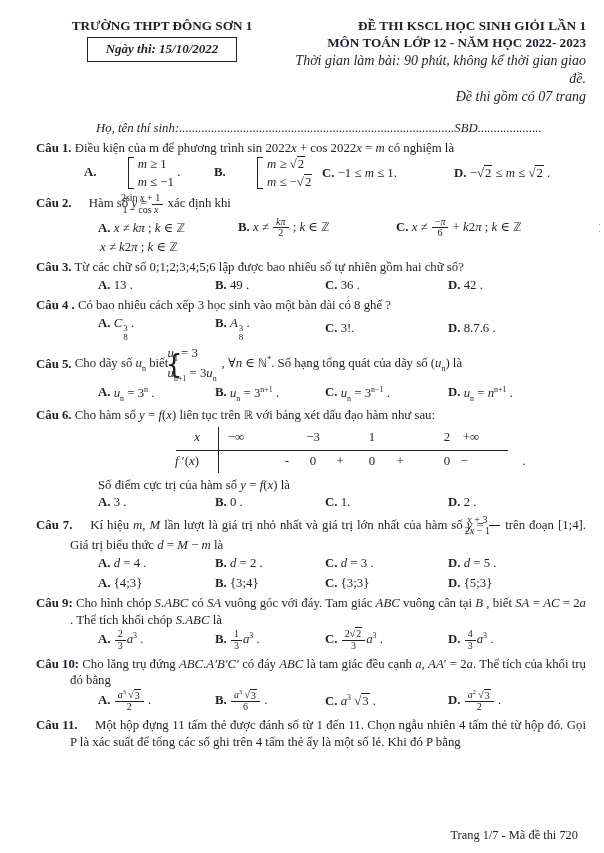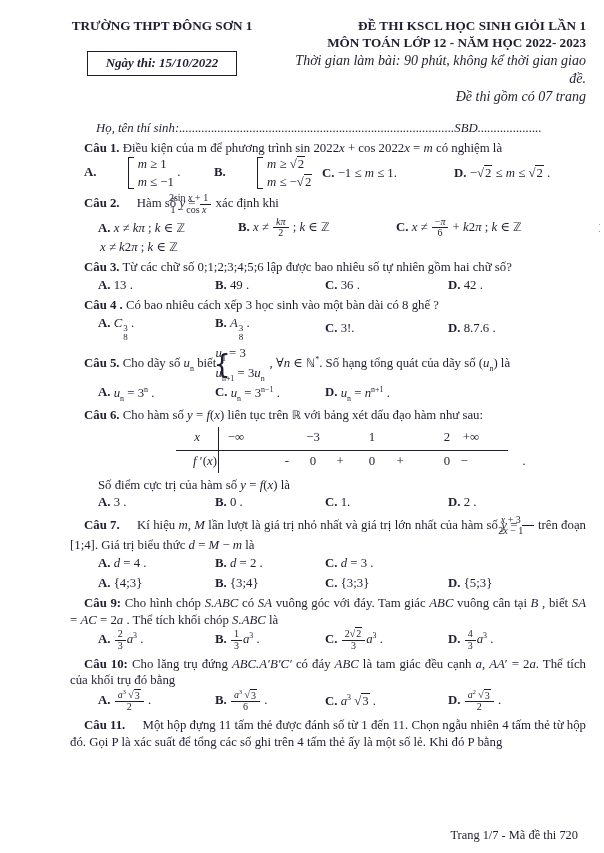--- a/index.html
+++ b/index.html
@@ -3,31 +3,31 @@
 <meta charset="utf-8">
 <style>
   html,body{margin:0;padding:0;background:#ffffff;}
   .page{position:relative;width:600px;height:853px;box-sizing:border-box;
     padding:18px 14px 8px 36px;overflow:hidden;color:#1e1e30;
     font-family:"Liberation Serif","DejaVu Serif",serif;font-size:12.8px;line-height:1.28;}
   
   .hdr{display:flex;}
   .hdr-left{width:252px;text-align:center;}
   .school{font-weight:bold;font-size:13.2px;}
-  .datebox{display:inline-block;border:1.5px solid #1e1e30;padding:3px 18px;margin-top:16px;
+  .datebox{display:inline-block;border:1.5px solid #1e1e30;padding:3px 18px;margin-top:2px;
     font-weight:bold;font-style:italic;font-size:13px;}
   .hdr-right{flex:1;text-align:right;}
   .t-bold{font-weight:bold;font-size:13.2px;}
   .t-ital{font-style:italic;font-size:14px;}
   
   .sline{font-style:italic;margin:14px 0 0 60px;}
   
   .q{margin-top:4px;}
   .qb{padding-left:34px;text-indent:-34px;text-align:justify;}
-  .ql{font-weight:bold;margin-left:48px;}
+  .ql{font-weight:bold;}
   .q.tabbed .ql{margin-right:14px;}
   .opts{display:grid;grid-template-columns:117px 110px 123px auto;padding-left:62px;
     align-items:center;margin-top:1px;}
   .opts.q1g{padding-left:48px;grid-template-columns:130px 108px 132px auto;}
   .opts.q2g{grid-template-columns:92px 110px 155px auto;gap:48px;}
   .opt{white-space:nowrap;}
   .ok{font-weight:bold;}
   .cont{padding-left:64px;}
   
   i{font-style:italic;}
@@ -137,37 +137,38 @@
   <div class="q">
     <div class="qb"><b class="ql">Câu 5.</b><span> Cho dãy số  <i>u</i><sub>n</sub>  biết <span class="cs">
             <span class="bc">{</span>
             <span class="cb">
               <span><i>u</i><sub>1</sub> = 3</span>
               <span><i>u</i><sub>n+1</sub> = 3<i>u</i><sub>n</sub></span>
             </span>
           </span> ,  ∀<i>n</i> ∈ <span class="bb">ℕ</span><sup>*</sup>. Số hạng tổng quát của dãy số  (<i>u</i><sub>n</sub>) là</span></div>
     <div class="opts">
         <div class="opt"><b class="ok">A.</b><span> <i>u</i><sub>n</sub> = 3<sup>n</sup> .</span></div>
+        <div class="opt"><b class="ok">B.</b><span> <i>u</i><sub>n</sub> = 3<sup>n+1</sup> .</span></div>
         <div class="opt"><b class="ok">C.</b><span> <i>u</i><sub>n</sub> = 3<sup>n−1</sup> .</span></div>
         <div class="opt"><b class="ok">D.</b><span> <i>u</i><sub>n</sub> = <i>n</i><sup>n+1</sup> .</span></div>
       </div>
   </div>
 
   <div class="q">
     <div class="qb"><b class="ql">Câu 6.</b><span> Cho hàm số  <i>y</i> = <i>f</i>(<i>x</i>)  liên tục trên  <span class="bb">ℝ</span>  với bảng xét dấu đạo hàm như sau:</span></div>
     <div class="bxd">
       <span class="vline"></span>
       <span class="hline"></span>
       <span class="tc r1" style="left:21px"><i>x</i></span>
       <span class="tc r1" style="left:60px">−∞</span>
       <span class="tc r1" style="left:137px">−3</span>
       <span class="tc r1" style="left:196px">1</span>
       <span class="tc r1" style="left:271px">2</span>
       <span class="tc r1" style="left:295px">+∞</span>
-      <span class="tc r2" style="left:29px"><i>f</i> ′(<i>x</i>)</span>
+      <span class="tc r2" style="left:11px"><i>f</i> ′(<i>x</i>)</span>
       <span class="tc r2" style="left:111px">-</span>
       <span class="tc r2" style="left:137px">0</span>
       <span class="tc r2" style="left:164px">+</span>
       <span class="tc r2" style="left:196px">0</span>
       <span class="tc r2" style="left:224px">+</span>
       <span class="tc r2" style="left:271px">0</span>
       <span class="tc r2" style="left:288px">−</span>
       <span class="tc r2" style="left:348px">.</span>
     </div>
     <div style="padding-left:62px">Số điểm cực trị của hàm số  <i>y</i> = <i>f</i>(<i>x</i>)  là</div>
@@ -178,20 +179,21 @@
         <div class="opt"><b class="ok">D.</b><span> 2 .</span></div>
       </div>
   </div>
 
   <div class="q tabbed">
     <div class="qb"><b class="ql">Câu 7.</b><span> Kí hiệu  <i>m</i>,  <i>M</i>  lần lượt là giá trị nhỏ nhất và giá trị lớn nhất của hàm số  <i>y</i> = <span class="fr"><span class="n"><i>x</i> + 3</span><span class="d">2<i>x</i> − 1</span></span>  trên đoạn [1;4]. Giá trị biểu thức  <i>d</i> = <i>M</i> − <i>m</i> là</span></div>
     <div class="opts">
         <div class="opt"><b class="ok">A.</b><span> <i>d</i> = 4 .</span></div>
         <div class="opt"><b class="ok">B.</b><span> <i>d</i> = 2 .</span></div>
         <div class="opt"><b class="ok">C.</b><span> <i>d</i> = 3 .</span></div>
+        <div class="opt"><b class="ok">D.</b><span> <i>d</i> = 5 .</span></div>
       </div>
   </div>
 
   <div class="q tabbed">
     <div class="opts">
         <div class="opt"><b class="ok">A.</b><span> {4;3}</span></div>
         <div class="opt"><b class="ok">B.</b><span> {3;4}</span></div>
         <div class="opt"><b class="ok">C.</b><span> {3;3}</span></div>
         <div class="opt"><b class="ok">D.</b><span> {5;3}</span></div>
       </div>

